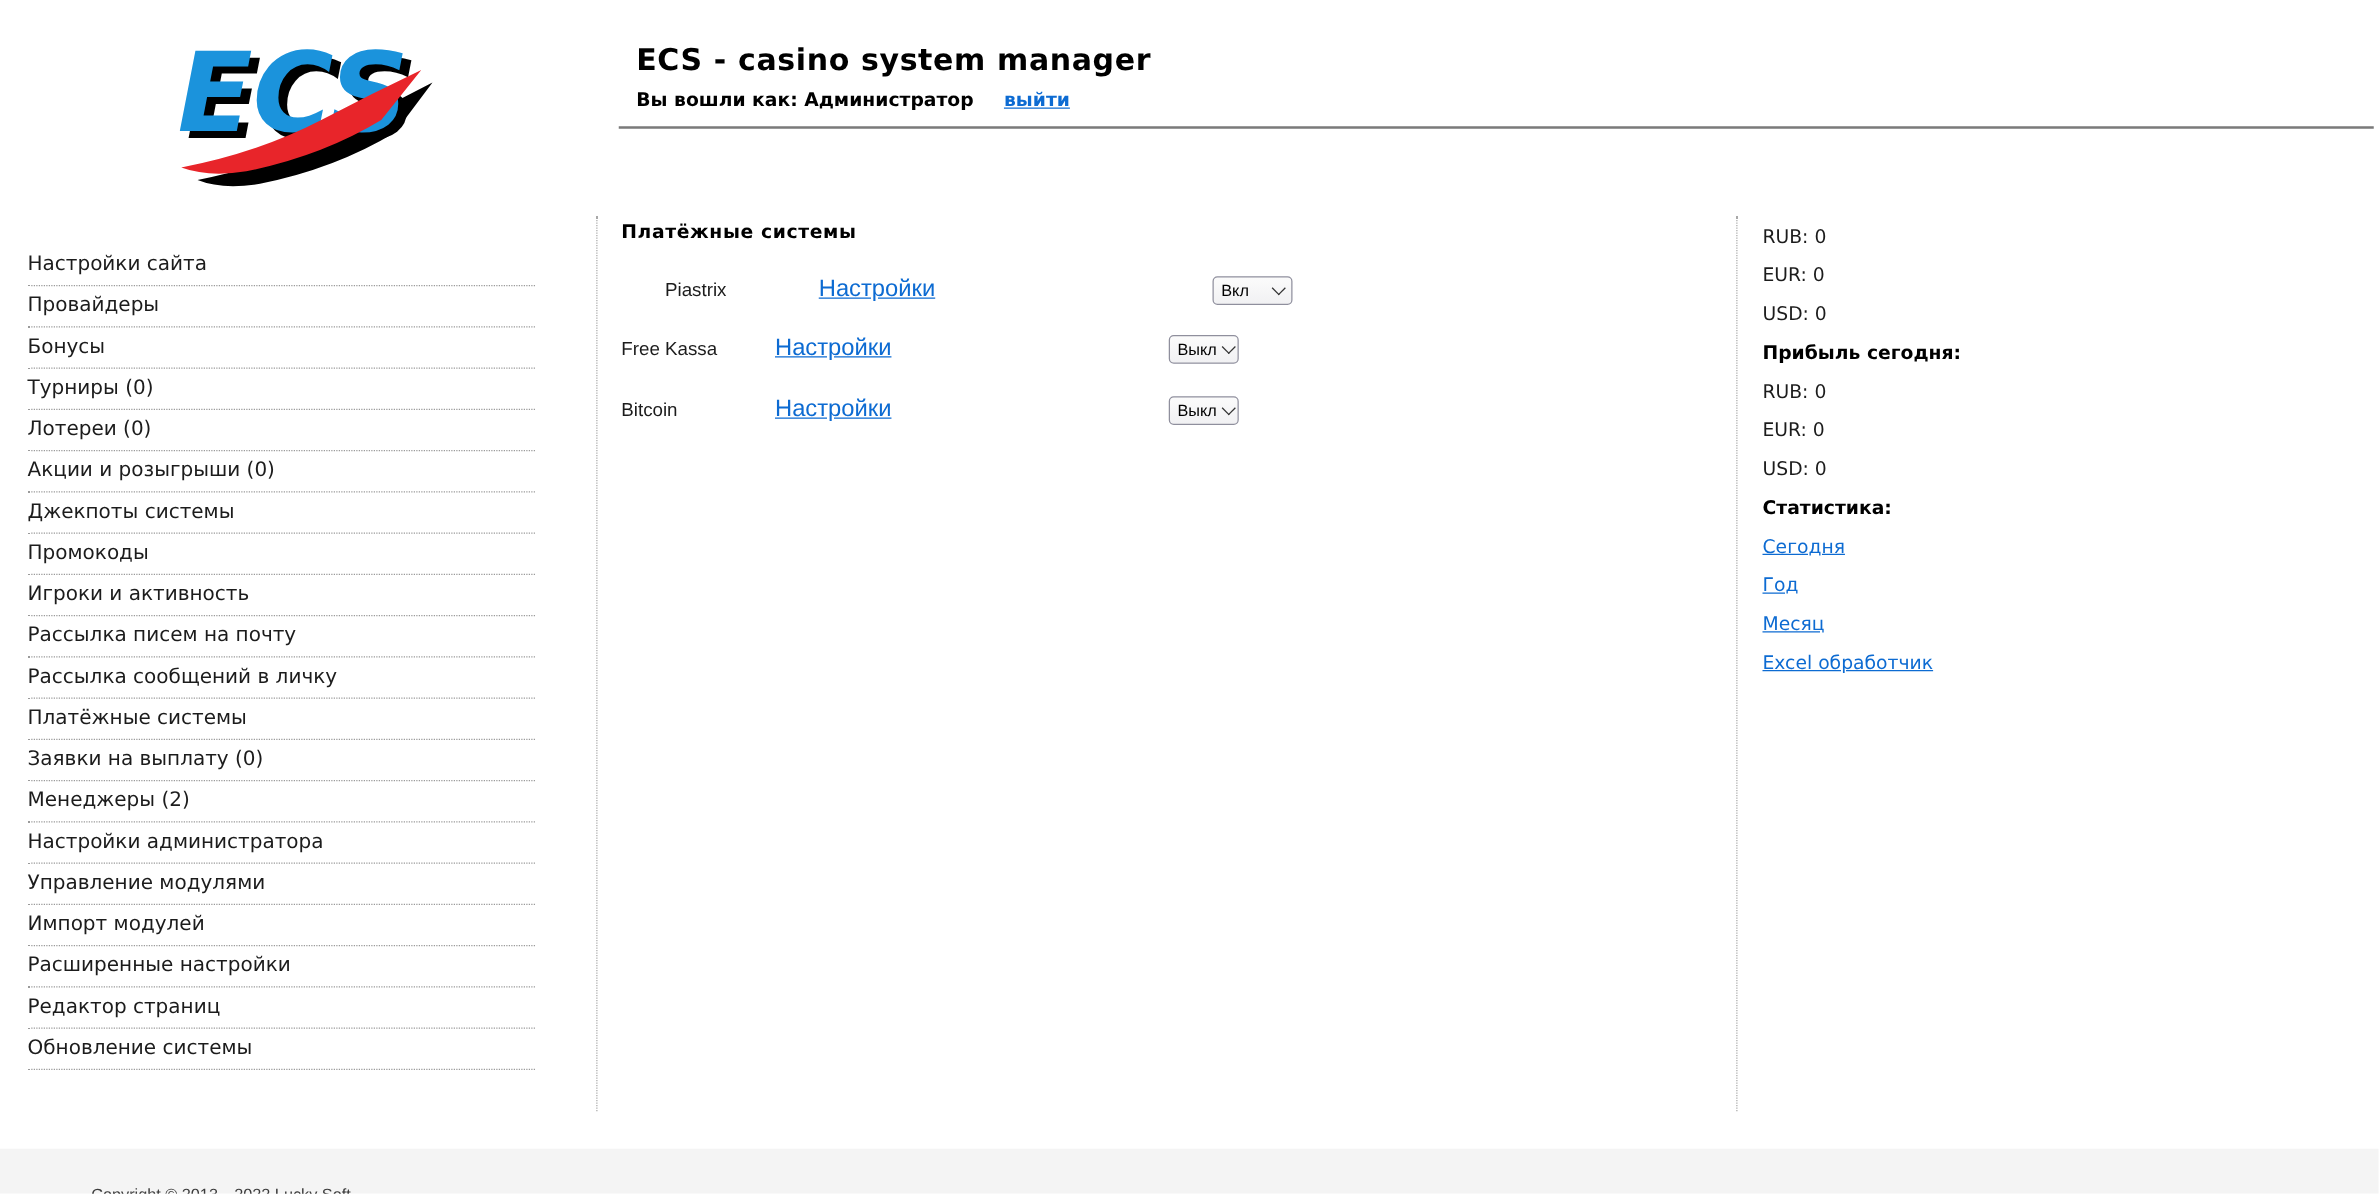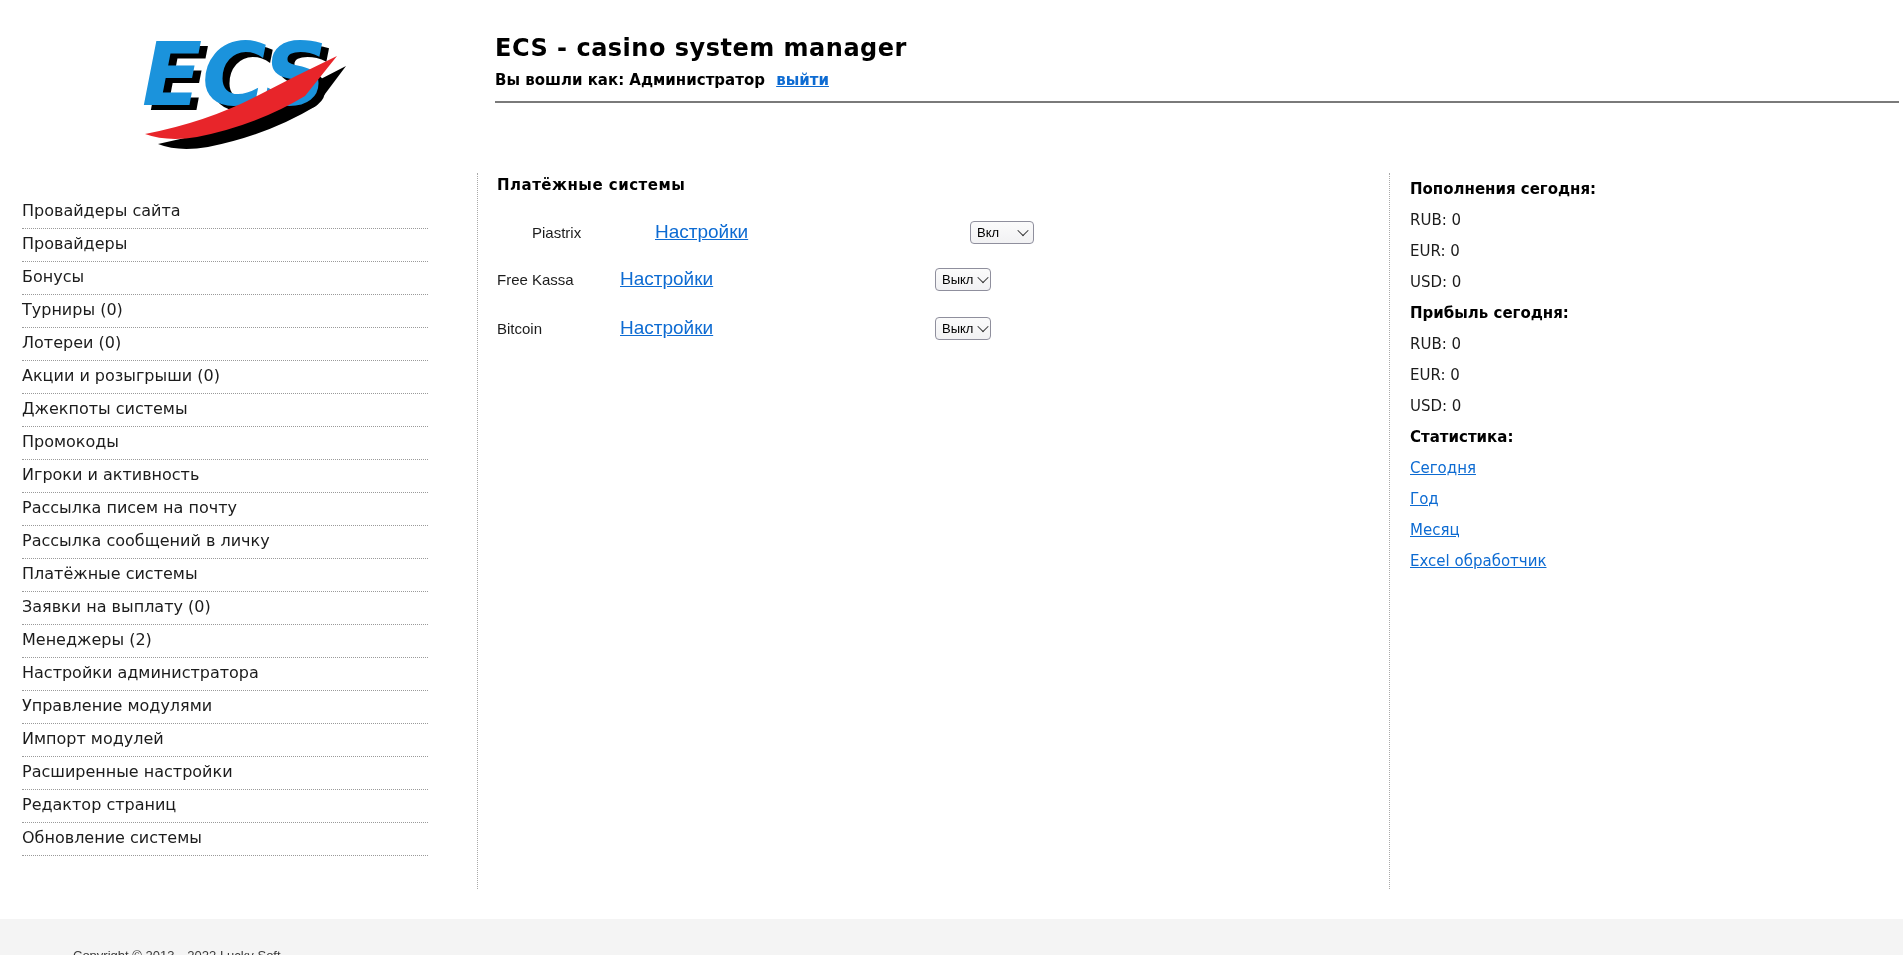--- a/index.html
+++ b/index.html
@@ -4,24 +4,24 @@
 <style>
   html,body{margin:0;padding:0;}
   body{
     width:1903px;height:955px;position:relative;overflow:hidden;
     background:#ffffff;
     font-family:"DejaVu Sans",sans-serif;
     color:#111;
   }
   
   .logo-wrap{position:absolute;left:137px;top:16px;width:210px;height:136px;}
-  .head-block{position:absolute;left:495px;top:34px;}
+  .head-block{position:absolute;left:509px;top:34px;}
   .page-title{font-size:24px;font-weight:bold;color:#000;letter-spacing:0.5px;white-space:nowrap;}
   .login-line{margin-top:9px;font-size:15px;font-weight:bold;color:#000;white-space:nowrap;}
-  .login-line a{margin-left:6px;}
+  .login-line a{margin-left:19px;}
   a.lnk{color:#0d6bd2;text-decoration:underline;cursor:pointer;}
   .head-rule{position:absolute;left:495px;top:101px;width:1404px;height:2px;background:#7a7a7a;}
   
   .sidebar{position:absolute;left:22px;top:196px;width:406px;}
   .side-item{
     box-sizing:border-box;height:33px;padding-top:5px;
     font-size:16px;color:#1c1c1c;
     border-bottom:1px dotted #9a9a9a;
     cursor:pointer;white-space:nowrap;
   }
@@ -83,21 +83,21 @@
 <div class="head-block">
   <div class="page-title">ECS - casino system manager</div>
   <div class="login-line">
     <span>Вы вошли как: Администратор</span>
     <a class="lnk">выйти</a>
   </div>
 </div>
 <div class="head-rule"></div>
 
 <div class="sidebar">
-  <div class="side-item">Провайдеры сайта</div>
+  <div class="side-item">Настройки сайта</div>
   <div class="side-item">Провайдеры</div>
   <div class="side-item">Бонусы</div>
   <div class="side-item">Турниры (0)</div>
   <div class="side-item">Лотереи (0)</div>
   <div class="side-item">Акции и розыгрыши (0)</div>
   <div class="side-item">Джекпоты системы</div>
   <div class="side-item">Промокоды</div>
   <div class="side-item">Игроки и активность</div>
   <div class="side-item">Рассылка писем на почту</div>
   <div class="side-item">Рассылка сообщений в личку</div>
@@ -140,21 +140,20 @@
     <span class="pname">Bitcoin</span>
     <span class="plink"><a class="lnk">Настройки</a></span>
     <span class="fake-select wide">
       <span>Выкл</span>
       <span class="chev"></span>
     </span>
   </div>
 </div>
 
 <div class="rpanel">
-  <div class="r-row head">Пополнения сегодня:</div>
   <div class="r-row">RUB: 0</div>
   <div class="r-row">EUR: 0</div>
   <div class="r-row">USD: 0</div>
 
   <div class="r-row head">Прибыль сегодня:</div>
   <div class="r-row">RUB: 0</div>
   <div class="r-row">EUR: 0</div>
   <div class="r-row">USD: 0</div>
 
   <div class="r-row head">Статистика:</div>

